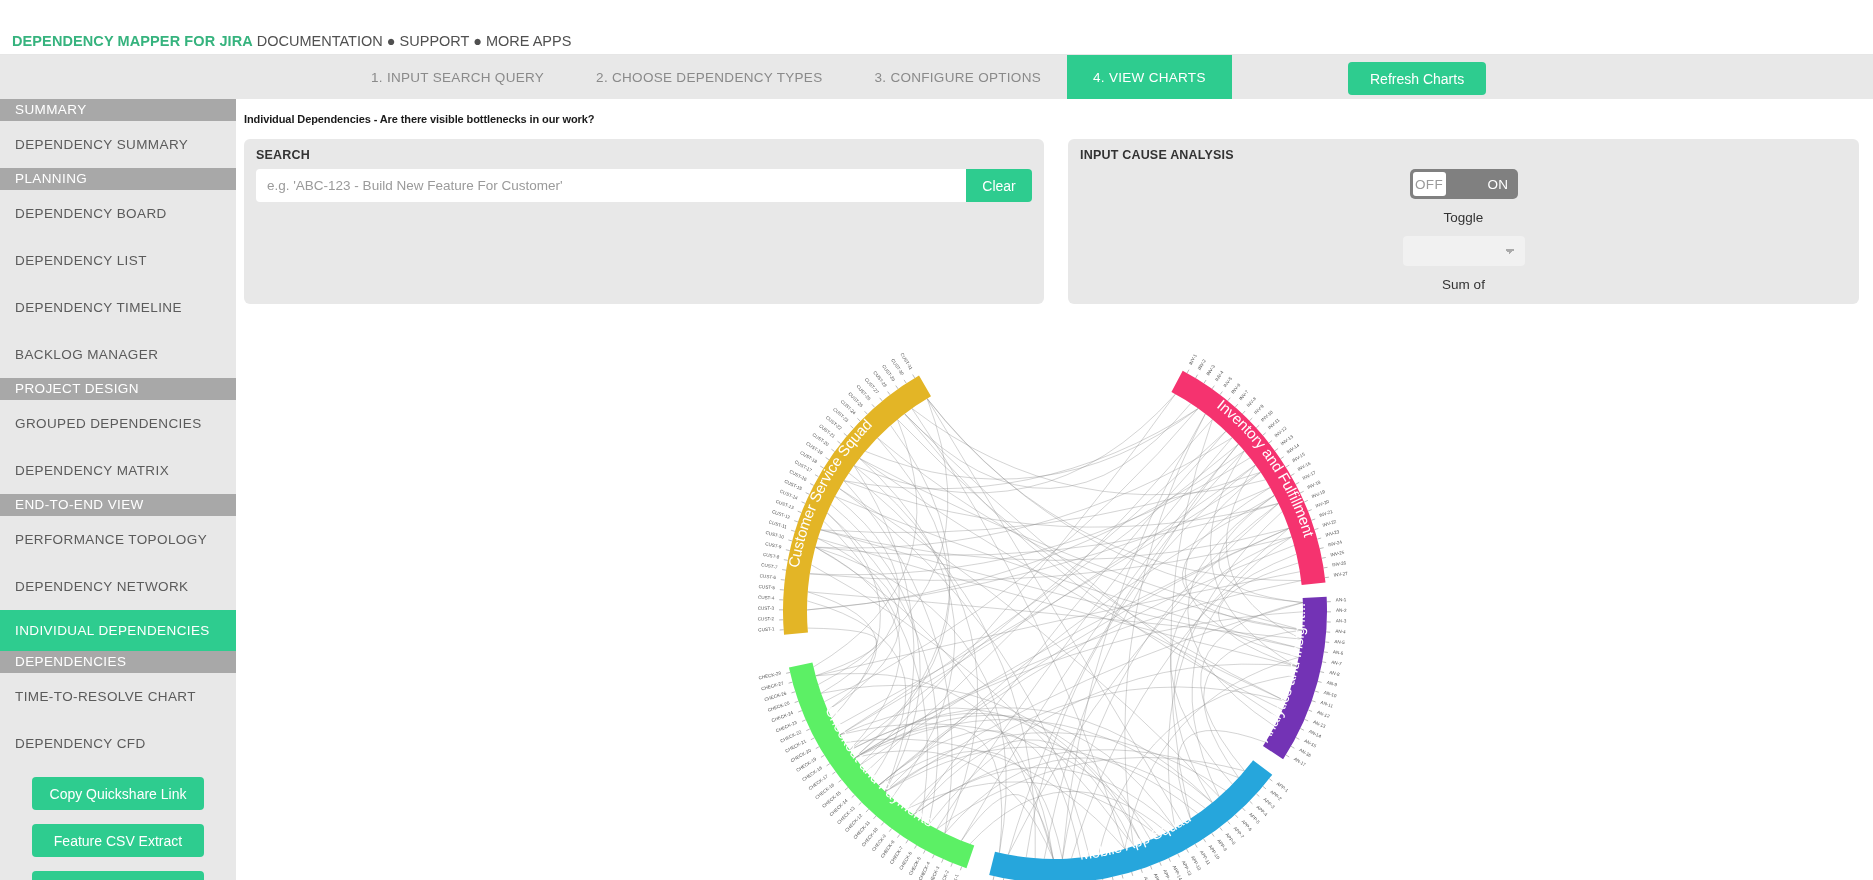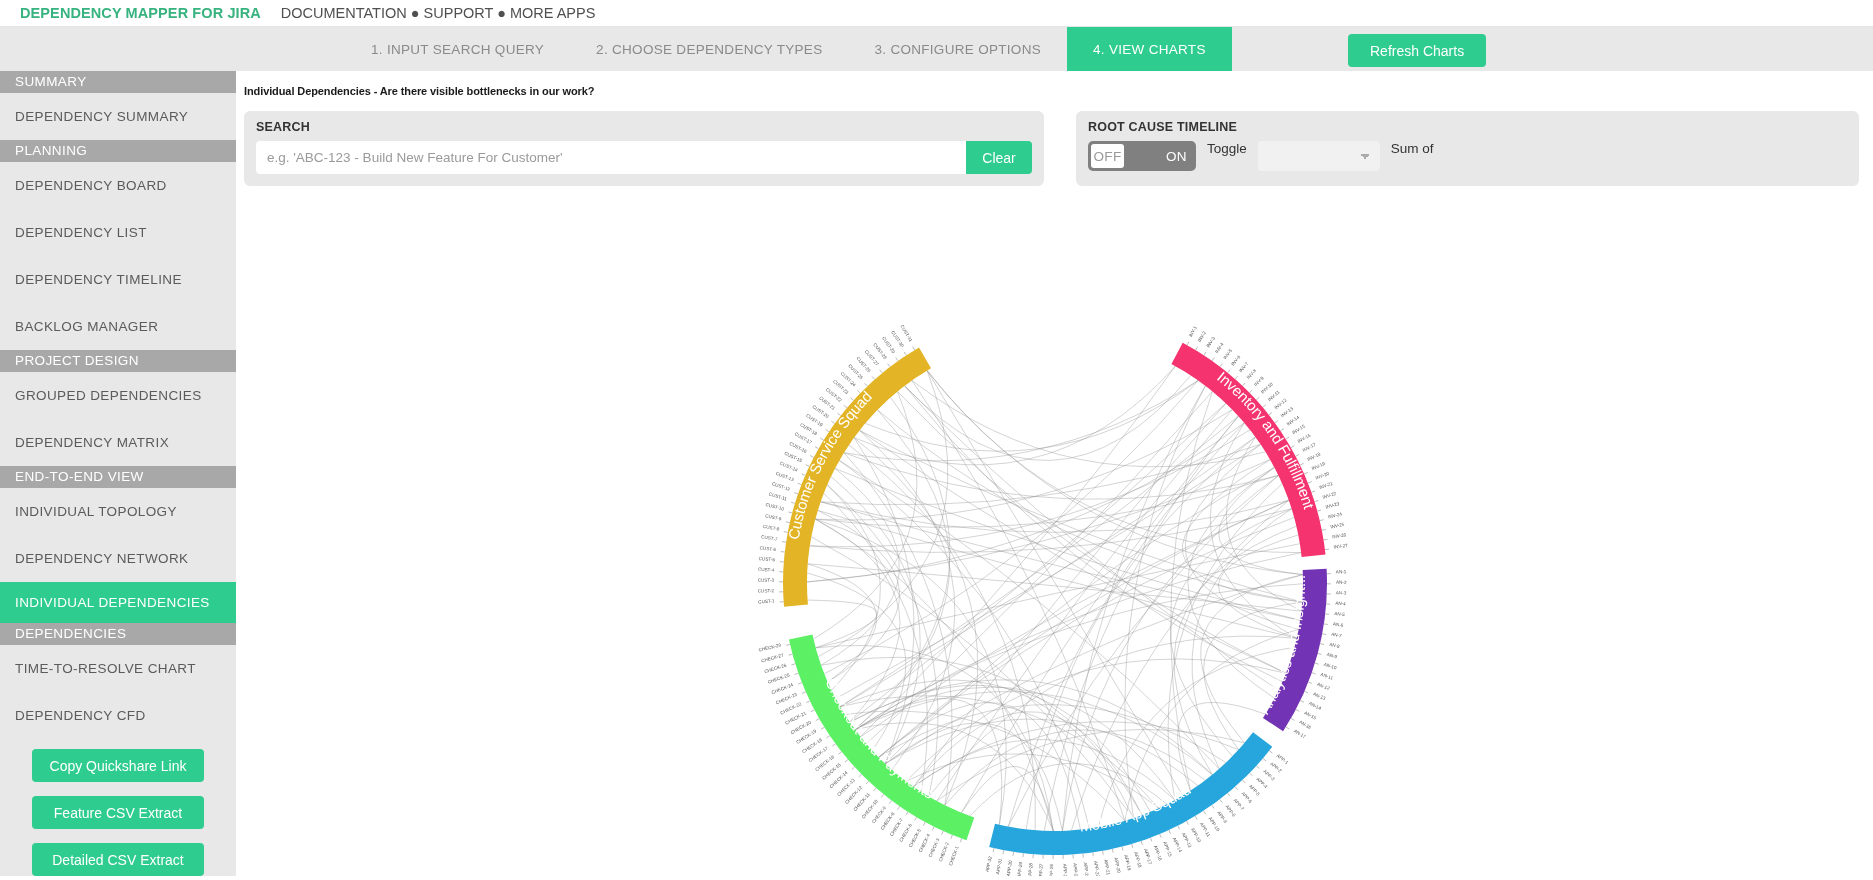--- a/index.html
+++ b/index.html
@@ -10,23 +10,24 @@
     background: #ffffff;
     font-family: "Liberation Sans", sans-serif;
   }
 
   
   #topbar {
     height: 27px;
     background: #ffffff;
     display: flex;
     align-items: center;
-    padding-left: 20px;
-    gap: 20px;
+    padding-left: 12px;
+    gap: 4px;
     border-bottom: 1px solid #e6e6e6;
+    margin-top: 28px;
   }
   #brand {
     color: #36b37e;
     font-weight: bold;
     font-size: 14.5px;
     letter-spacing: .1px;
     white-space: nowrap;
   }
   #toplinks {
     color: #505050;
@@ -143,21 +144,21 @@
   }
   #page-title {
     font-size: 11px;
     font-weight: bold;
     color: #1a1a1a;
     padding: 14px 8px 0 8px;
     letter-spacing: -.1px;
   }
   #panels {
     display: flex;
-    gap: 32px;
+    gap: 24px;
     padding: 14px 14px 0 8px;
   }
   .panel {
     background: #e8e8e8;
     border-radius: 6px;
     padding: 9px 12px 12px 12px;
   }
   #search-panel { width: 800px; }
   #rca-panel { flex: 1; }
   .panel-label {
@@ -185,21 +186,21 @@
     width: 66px;
     height: 33px;
     background: #2ecc8f;
     color: #fff;
     border: none;
     border-radius: 0 4px 4px 0;
     font-size: 14px;
     font-family: "Liberation Sans", sans-serif;
     cursor: pointer;
   }
-  #rca-row { display: flex; gap: 11px; }
+  #rca-row { display: flex; align-items: center; gap: 11px; flex-direction: column; }
   .toggle {
     display: flex;
     background: #808080;
     border-radius: 5px;
     padding: 3px;
     width: 108px;
     height: 30px;
   }
   .toggle > div {
     flex: 1;
@@ -278,21 +279,21 @@
         <div class="nav-item">DEPENDENCY SUMMARY</div>
         <div class="nav-group">PLANNING</div>
         <div class="nav-item">DEPENDENCY BOARD</div>
         <div class="nav-item">DEPENDENCY LIST</div>
         <div class="nav-item">DEPENDENCY TIMELINE</div>
         <div class="nav-item">BACKLOG MANAGER</div>
         <div class="nav-group">PROJECT DESIGN</div>
         <div class="nav-item">GROUPED DEPENDENCIES</div>
         <div class="nav-item">DEPENDENCY MATRIX</div>
         <div class="nav-group">END-TO-END VIEW</div>
-        <div class="nav-item">INDIVIDUAL TOPOLOGY</div>
+        <div class="nav-item">PERFORMANCE TOPOLOGY</div>
         <div class="nav-item">DEPENDENCY NETWORK</div>
         <div class="nav-item active">INDIVIDUAL DEPENDENCIES</div>
         <div class="nav-group">DEPENDENCIES</div>
         <div class="nav-item">TIME-TO-RESOLVE CHART</div>
         <div class="nav-item">DEPENDENCY CFD</div>
       </div>
     <div id="side-actions">
         <button class="side-btn">Copy Quickshare Link</button>
         <button class="side-btn">Feature CSV Extract</button>
         <button class="side-btn">Detailed CSV Extract</button>
@@ -307,21 +308,21 @@
 
       <div class="panel" id="search-panel">
         <div class="panel-label">SEARCH</div>
         <div id="search-row">
           <input id="search-input" type="text" placeholder="e.g. 'ABC-123 - Build New Feature For Customer'" style="">
           <button id="clear-btn">Clear</button>
         </div>
       </div>
 
       <div class="panel" id="rca-panel">
-        <div class="panel-label">ROOT CAUSE TIMELINE</div>
+        <div class="panel-label">INPUT CAUSE ANALYSIS</div>
         <div id="rca-row">
           <div class="toggle">
             <div class="off">OFF</div>
             <div class="on">ON</div>
           </div>
           <span class="rca-text">Toggle</span>
           <select id="rca-select"><option></option></select>
           <span class="rca-text">Sum of</span>
         </div>
       </div>

